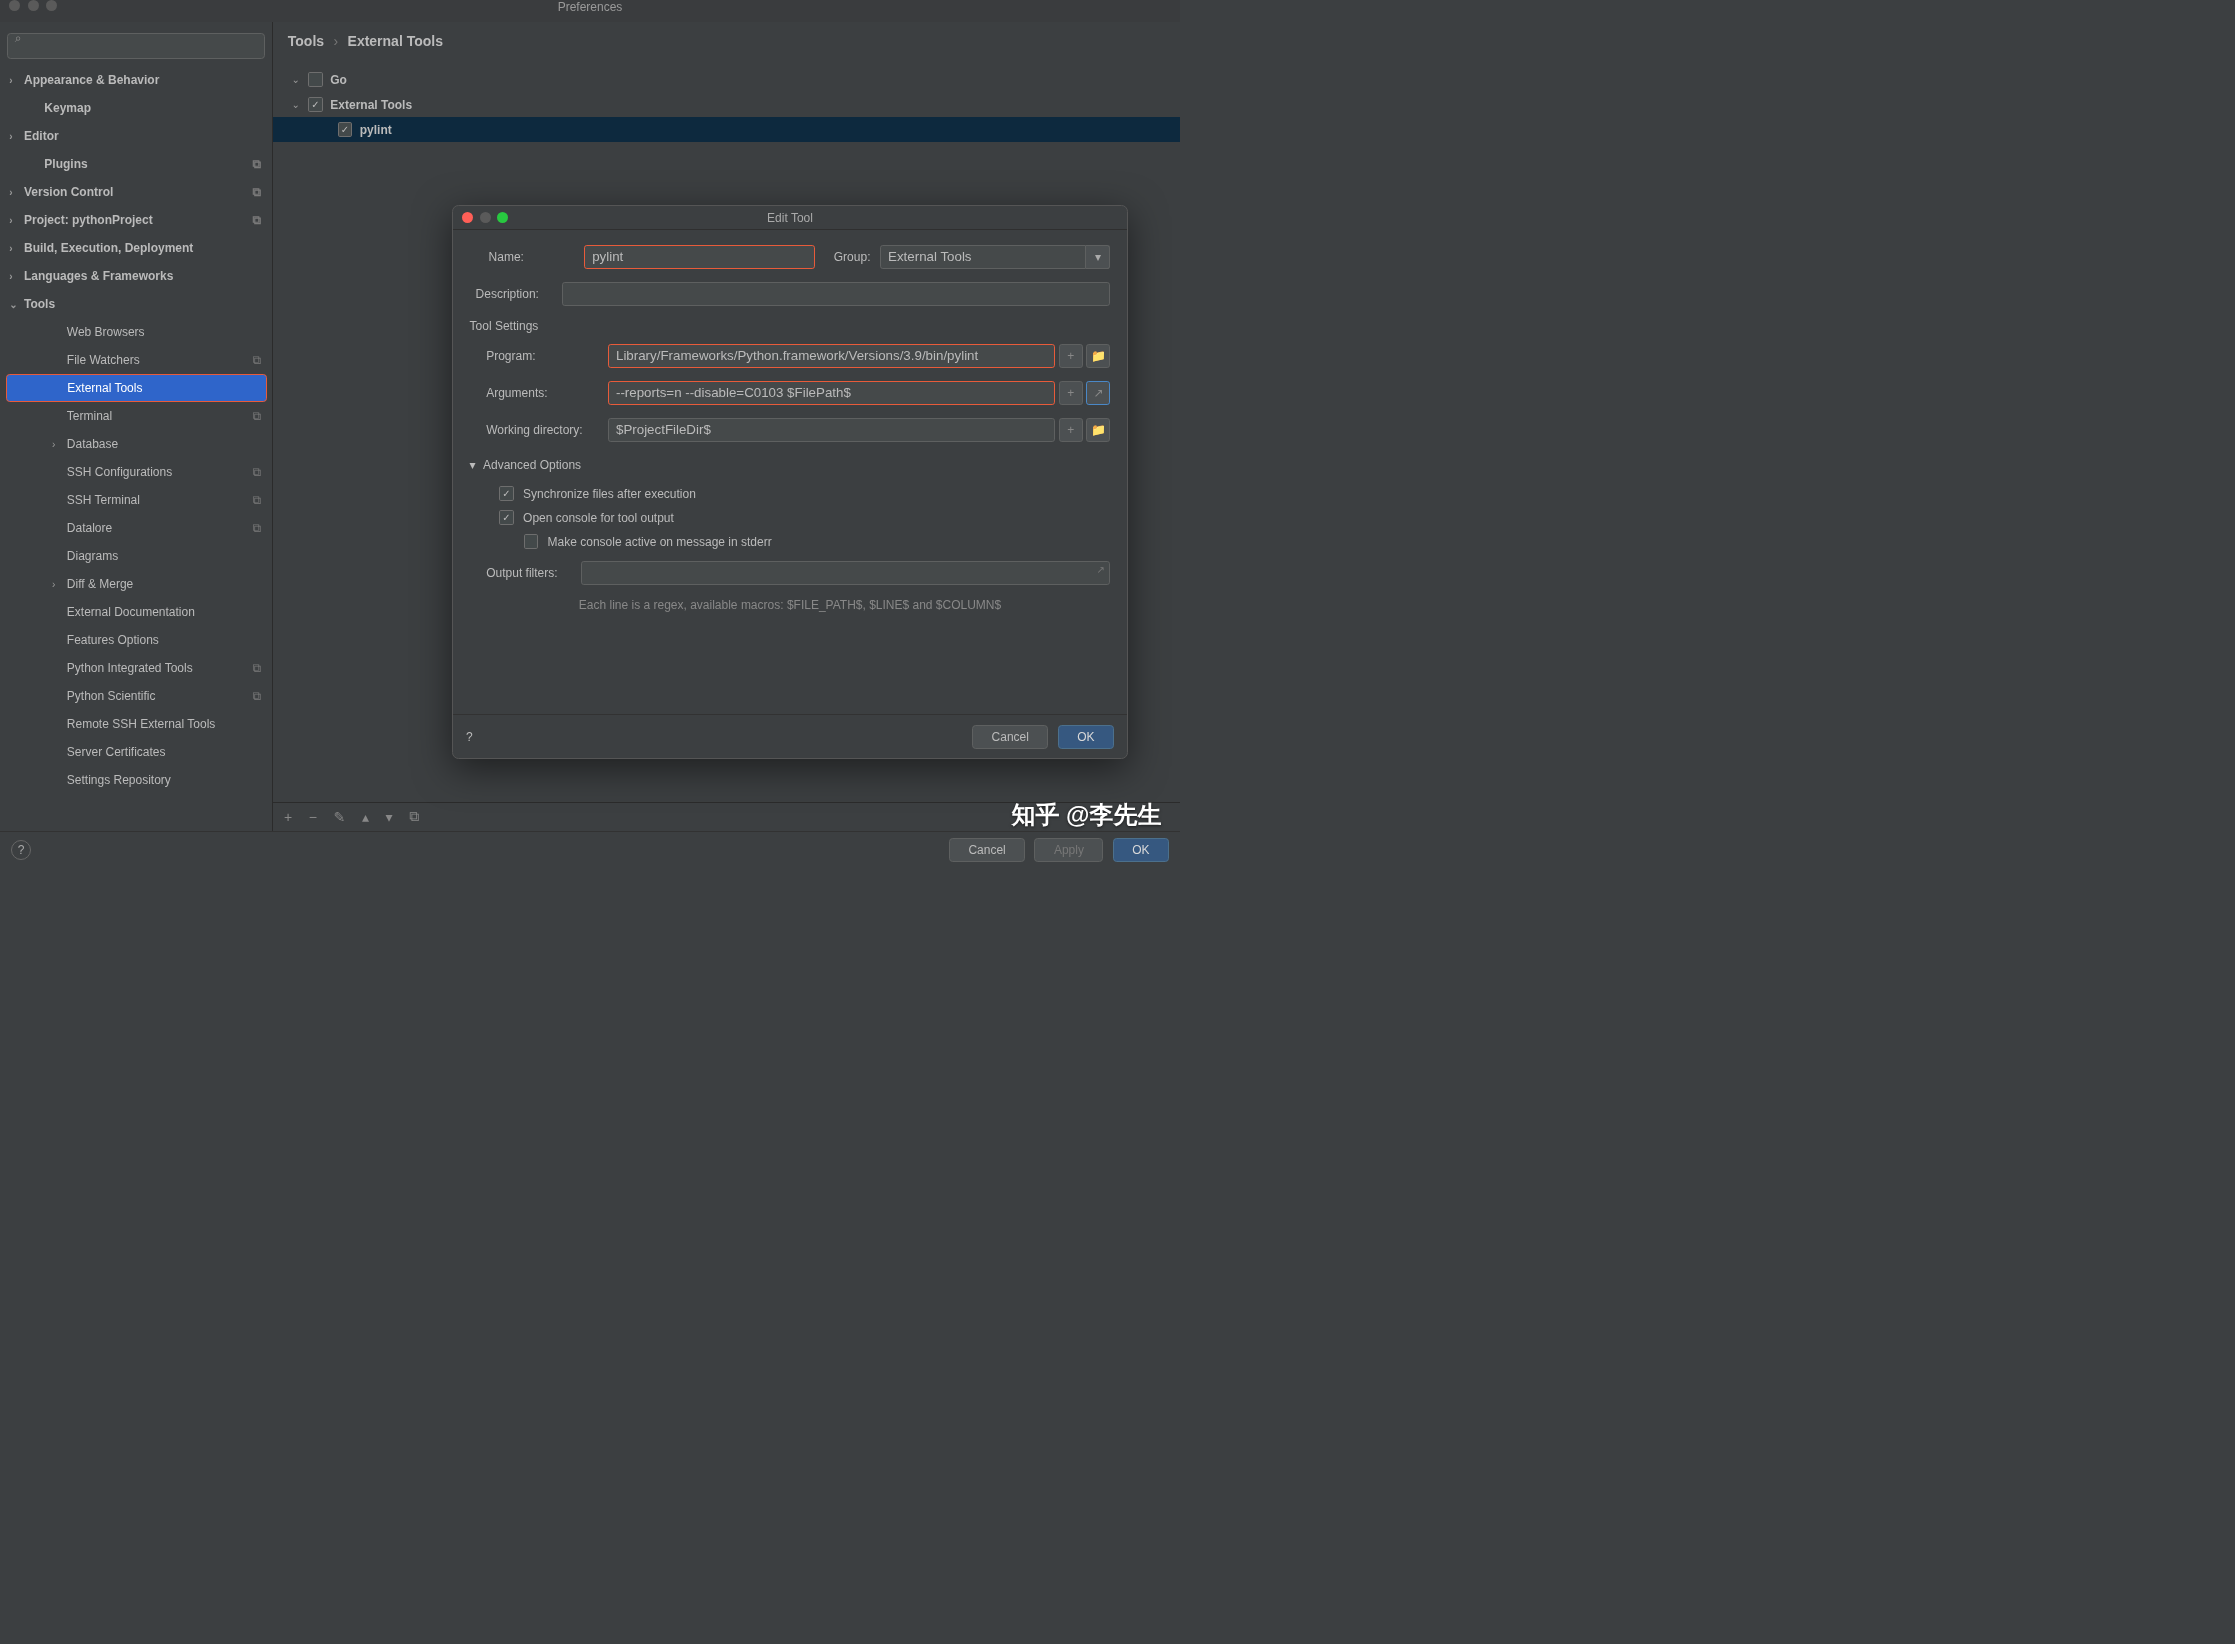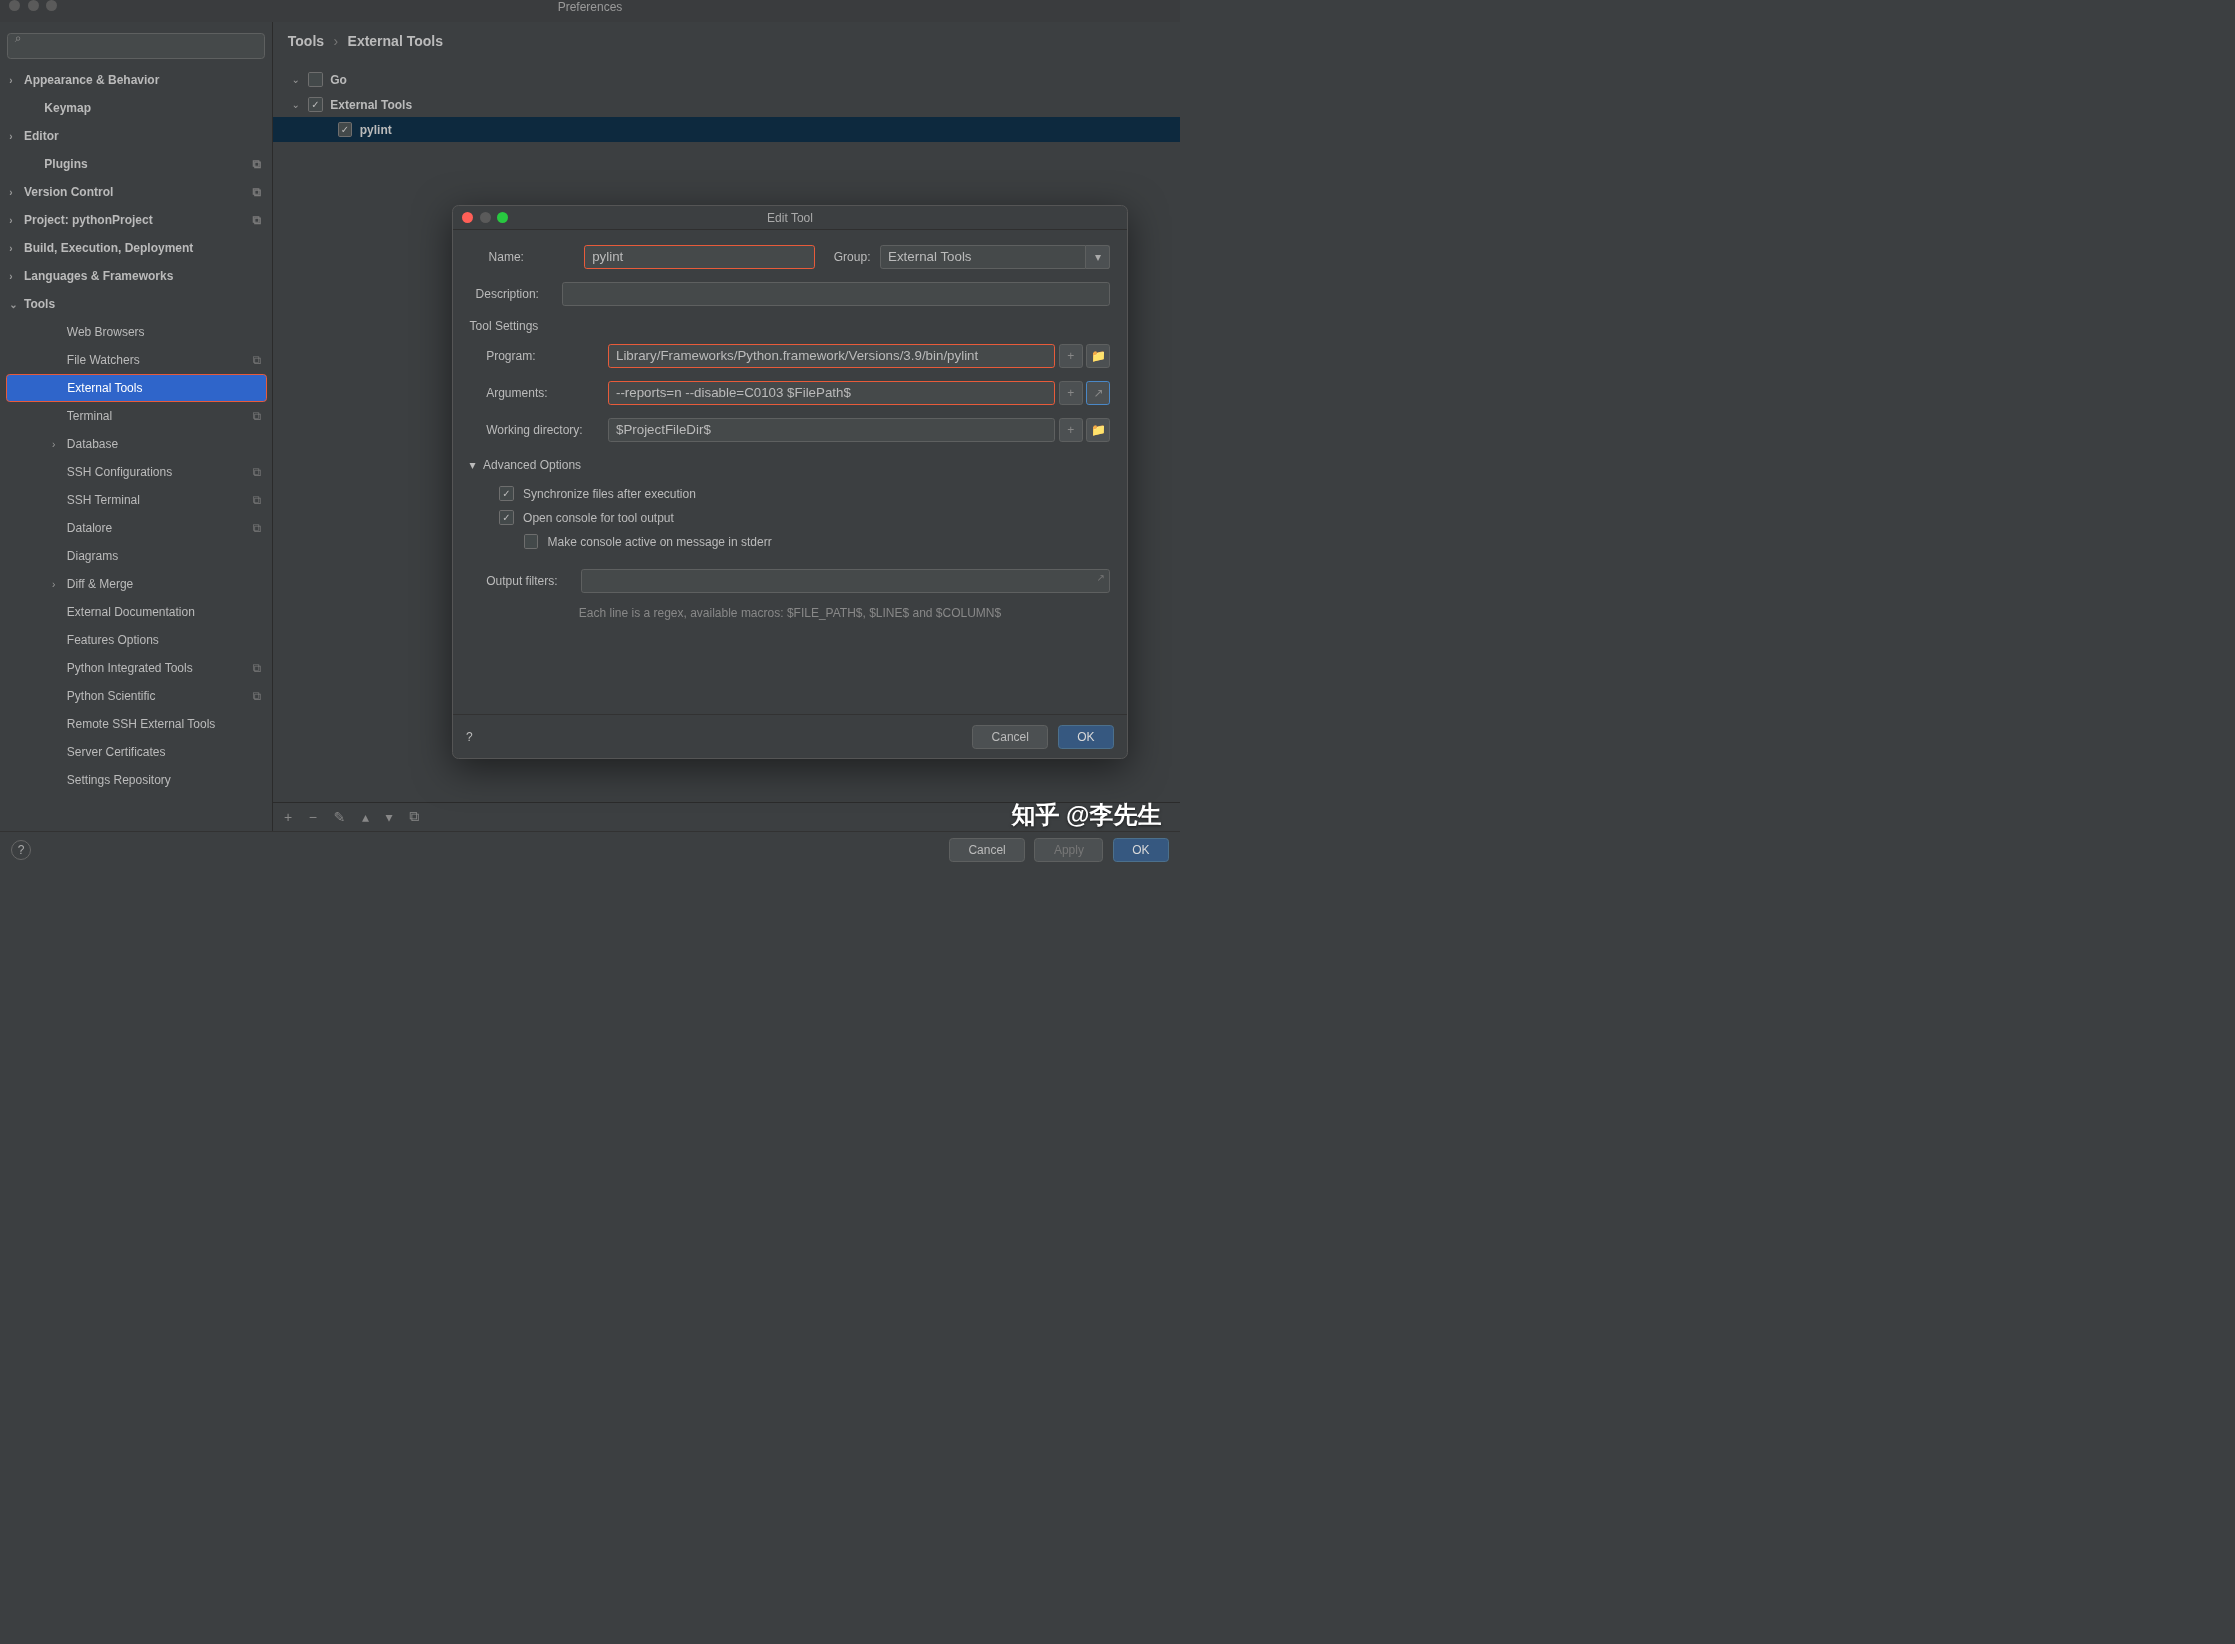--- a/index.html
+++ b/index.html
@@ -306,21 +306,21 @@
       </div>
     <div class="opt-row">
         <div class="cbx">✓</div>
         <span>Open console for tool output</span>
       </div>
     <div class="opt-row sub">
         <div class="cbx"></div>
         <span>Make console active on message in stderr</span>
       </div>
 
-    <div class="frow" style="margin-top:15px">
+    <div class="frow" style="margin-top:7px">
       <div class="flabel" style="width:111px;padding-left:16.6px">Output filters:</div>
       <div style="flex:1;position:relative">
         <input class="finput" style="width: 100%;" value="">
         <span class="exp-ic">↗</span>
       </div>
     </div>
     <div class="hint">Each line is a regex, available macros: $FILE_PATH$, $LINE$ and $COLUMN$</div>
   </div>
   <div class="dlg-footer">
     <div class="help">?</div>

